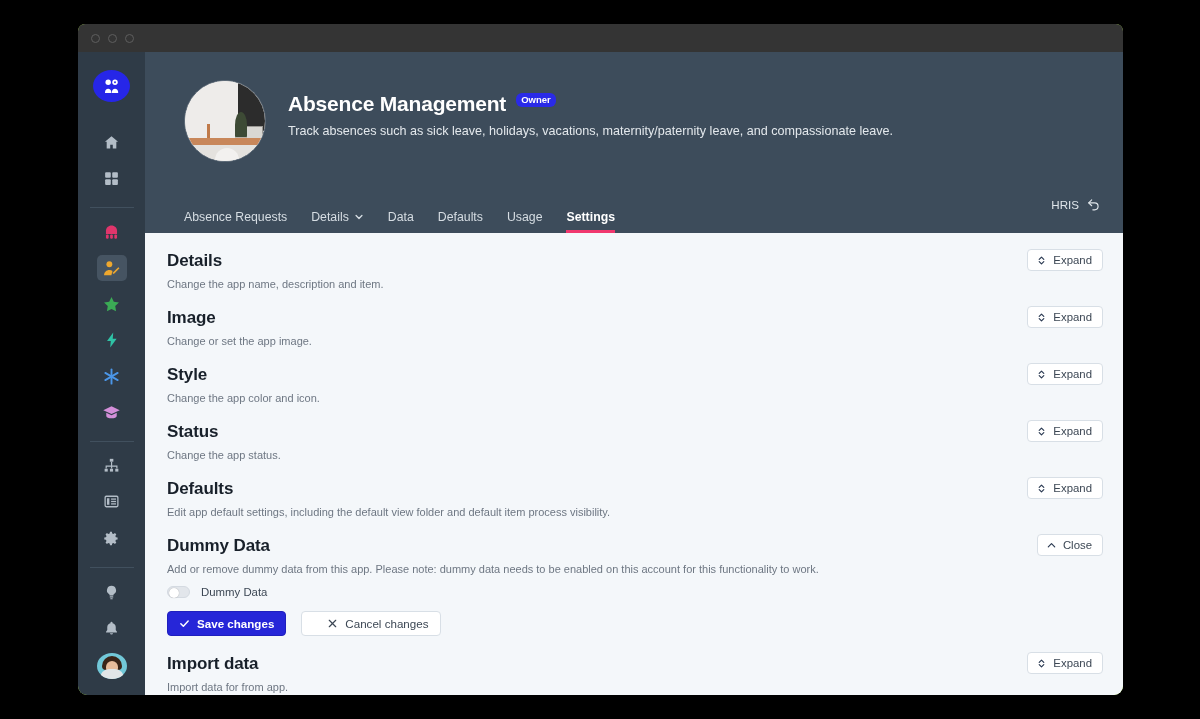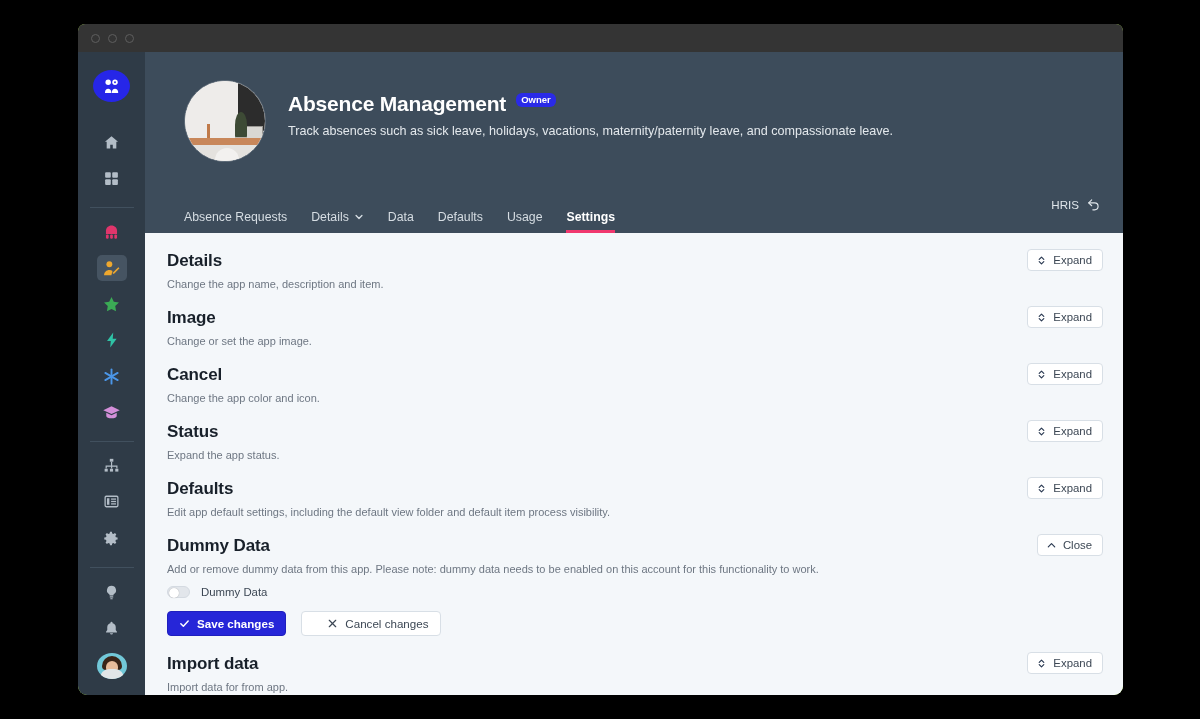--- a/index.html
+++ b/index.html
@@ -427,38 +427,38 @@
                   <polyline points="7,9.5 12,4.5 17,9.5"></polyline>
                   <polyline points="7,14.5 12,19.5 17,14.5"></polyline>
                 </svg>
             </span>
             <span>Expand</span>
           </div>
         </div>
 
         <div class="srow">
           <div class="srow-text">
-            <div class="srow-title">Cancel</div>
+            <div class="srow-title">Style</div>
             <div class="srow-desc">Change the app color and icon.</div>
           </div>
           <div class="exp-btn">
             <span class="ico">
               <svg width="11" height="11" viewBox="0 0 24 24" fill="none" stroke="#2b3a52" stroke-width="2.6" stroke-linecap="round" stroke-linejoin="round">
                   <polyline points="7,9.5 12,4.5 17,9.5"></polyline>
                   <polyline points="7,14.5 12,19.5 17,14.5"></polyline>
                 </svg>
             </span>
             <span>Expand</span>
           </div>
         </div>
 
         <div class="srow">
           <div class="srow-text">
             <div class="srow-title">Status</div>
-            <div class="srow-desc">Expand the app status.</div>
+            <div class="srow-desc">Change the app status.</div>
           </div>
           <div class="exp-btn">
             <span class="ico">
               <svg width="11" height="11" viewBox="0 0 24 24" fill="none" stroke="#2b3a52" stroke-width="2.6" stroke-linecap="round" stroke-linejoin="round">
                   <polyline points="7,9.5 12,4.5 17,9.5"></polyline>
                   <polyline points="7,14.5 12,19.5 17,14.5"></polyline>
                 </svg>
             </span>
             <span>Expand</span>
           </div>

